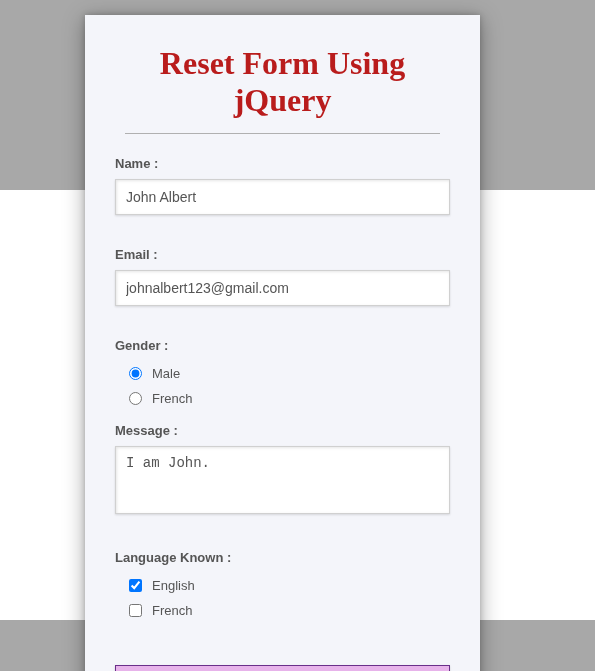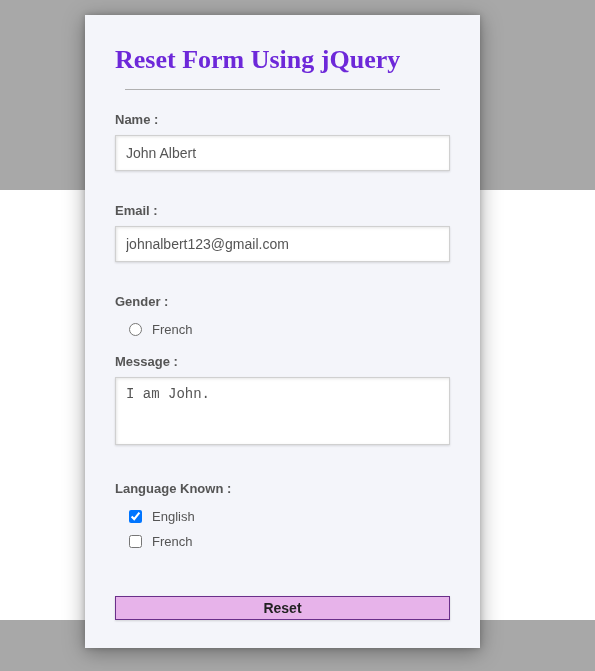--- a/index.html
+++ b/index.html
@@ -27,23 +27,24 @@
       position: absolute;
       left: 85px;
       top: 15px;
       width: 395px;
       background: #f4f5fa;
       box-shadow: 0 4px 20px rgba(0,0,0,0.35), 0 0 6px rgba(0,0,0,0.2);
       padding: 20px 30px 28px 30px;
     }
     .form-title {
       font-family: Georgia, serif;
-      font-size: 26px;
+      font-size: 32px;
       font-weight: bold;
-      color: #6d28d9;
+      color: #b91c1c;
+      text-align: center;
       margin-top: 10px;
       margin-bottom: 14px;
     }
     .title-hr {
       border: none;
       border-top: 1px solid #b0b0b0;
       margin: 0 10px 22px 10px;
     }
     .field-group {
       margin-bottom: 32px;
@@ -124,20 +125,24 @@
   </div>
 
   <div class="field-group">
     <label class="field-label">Email :</label>
     <input type="text" class="text-input" value="johnalbert123@gmail.com" style="">
   </div>
 
   <div class="field-group gender-group">
     <label class="field-label">Gender :</label>
     <div class="radio-row">
+      <input type="radio" name="gender" checked="" style="">
+      <span>Male</span>
+    </div>
+    <div class="radio-row">
       <input type="radio" name="gender" style="">
       <span>French</span>
     </div>
   </div>
 
   <div class="field-group">
     <label class="field-label">Message :</label>
     <textarea class="textarea-input" style="">I am John.</textarea>
   </div>
 

